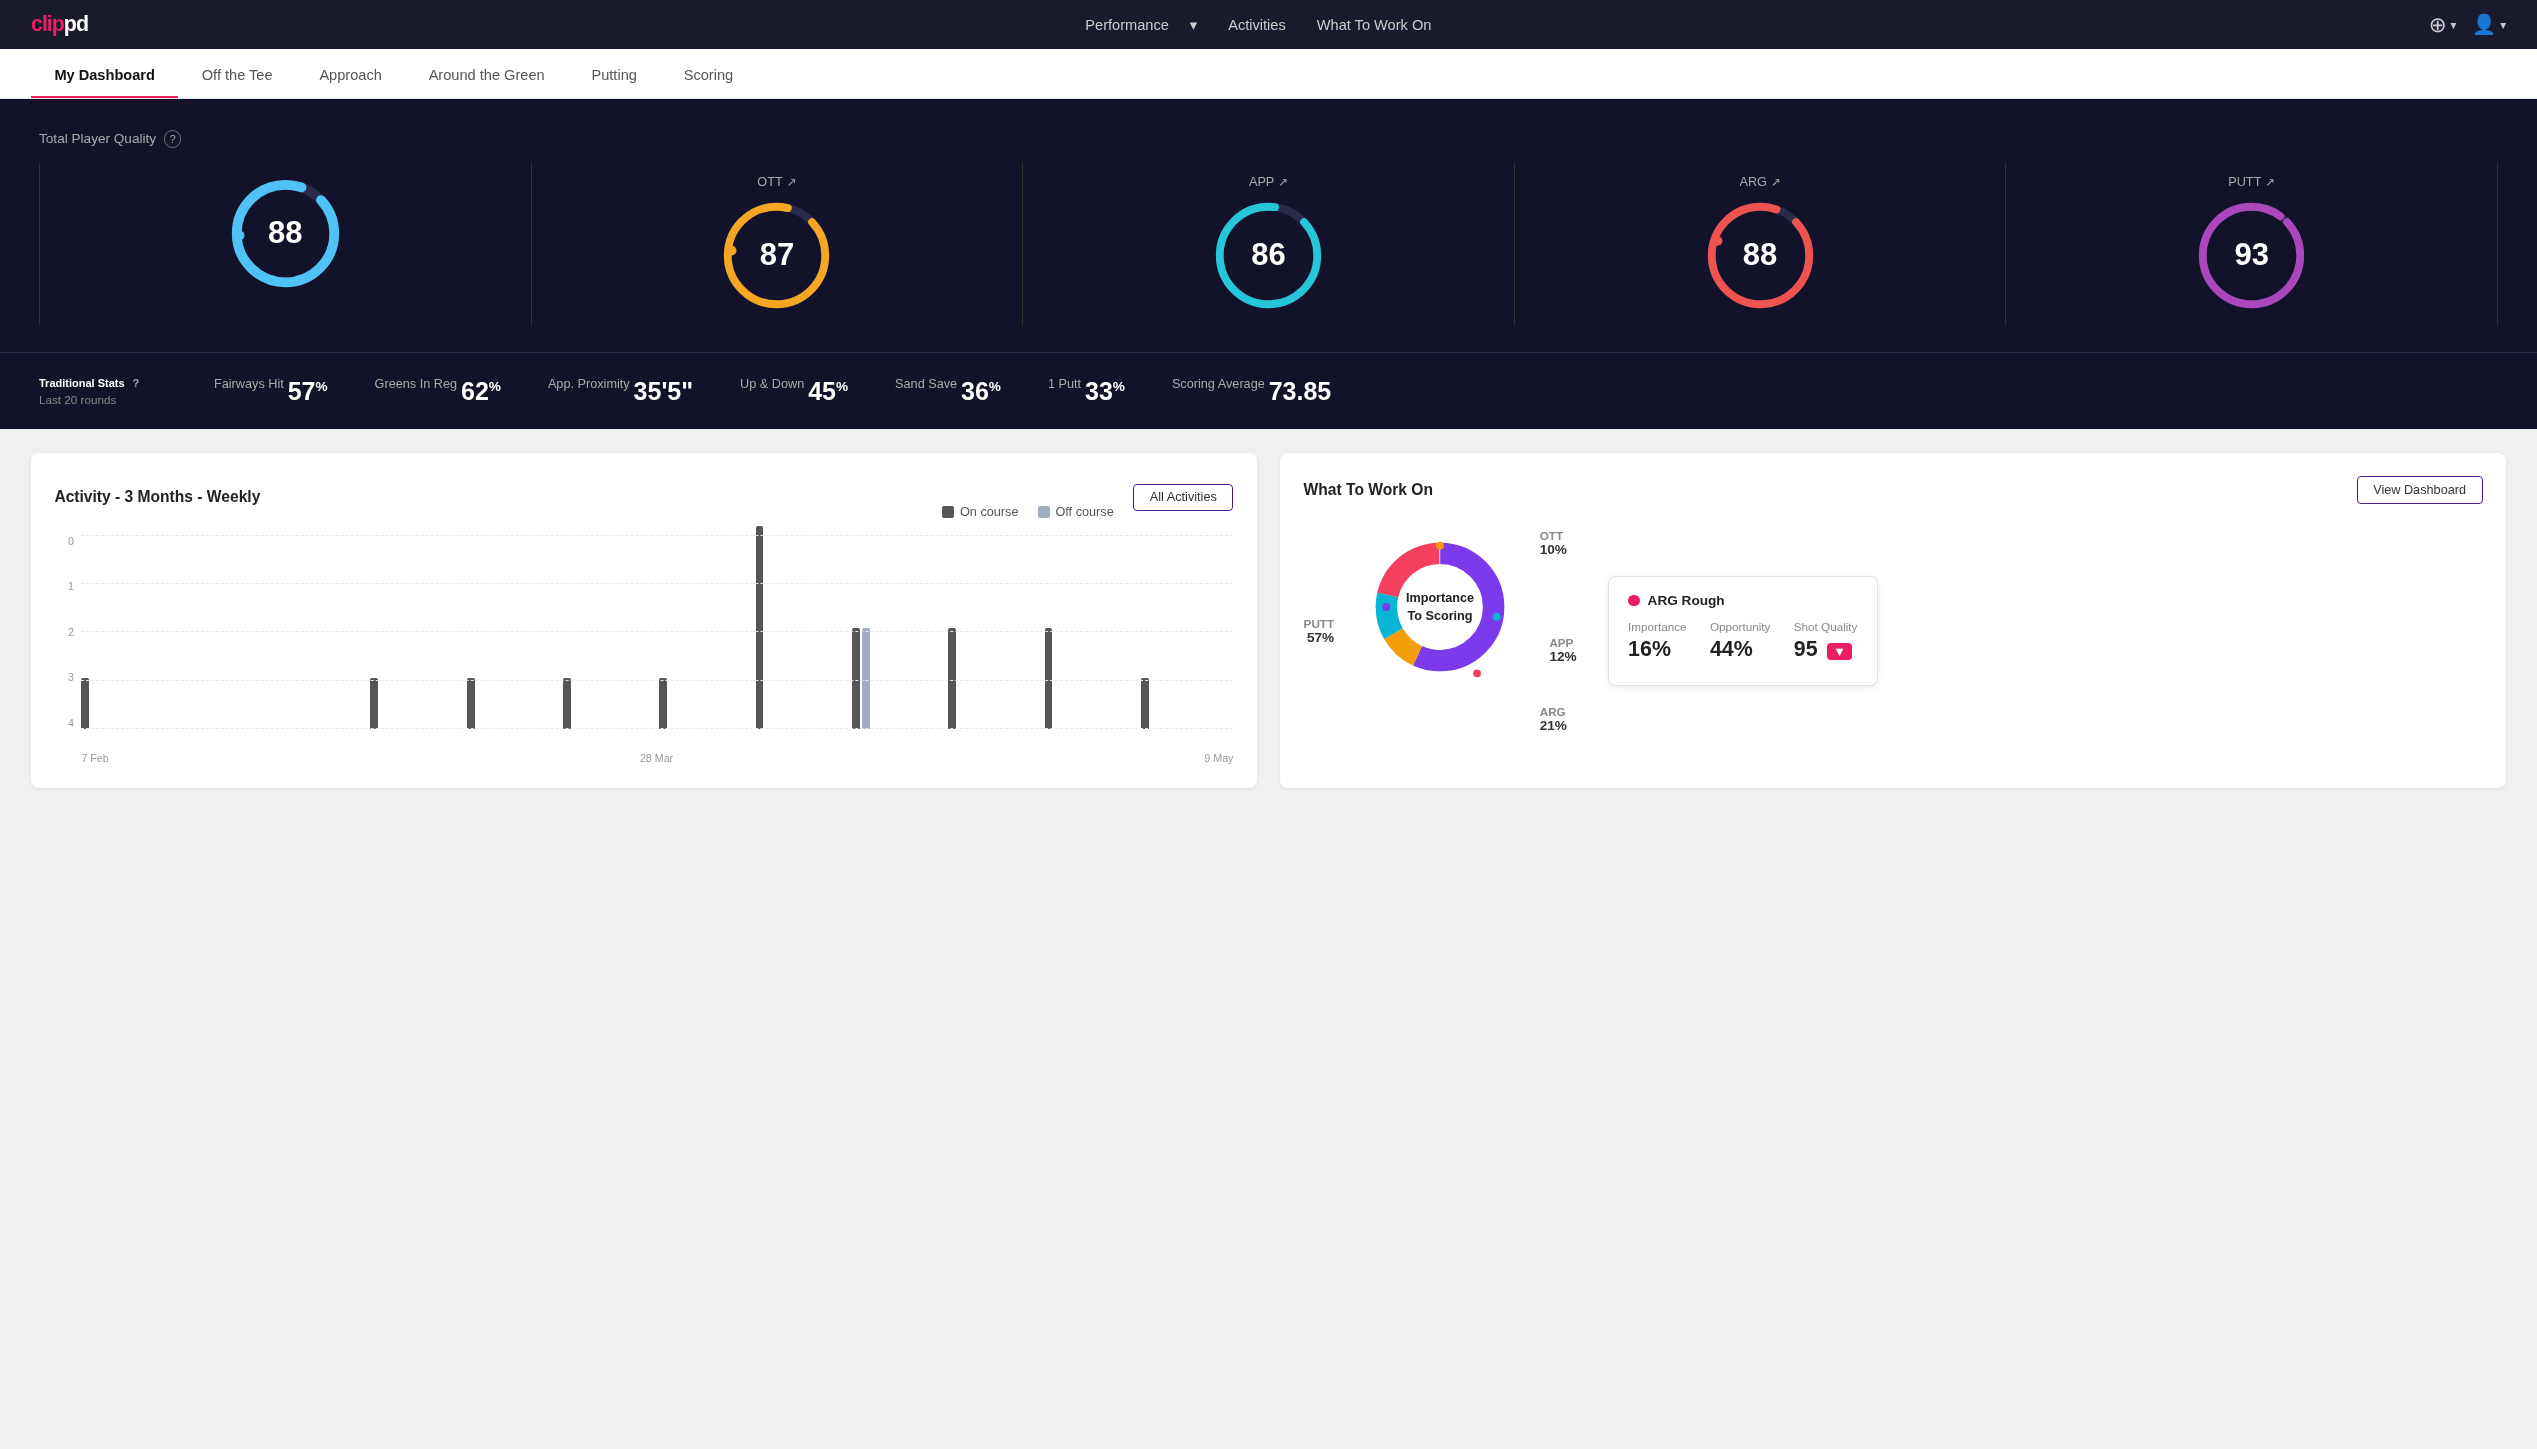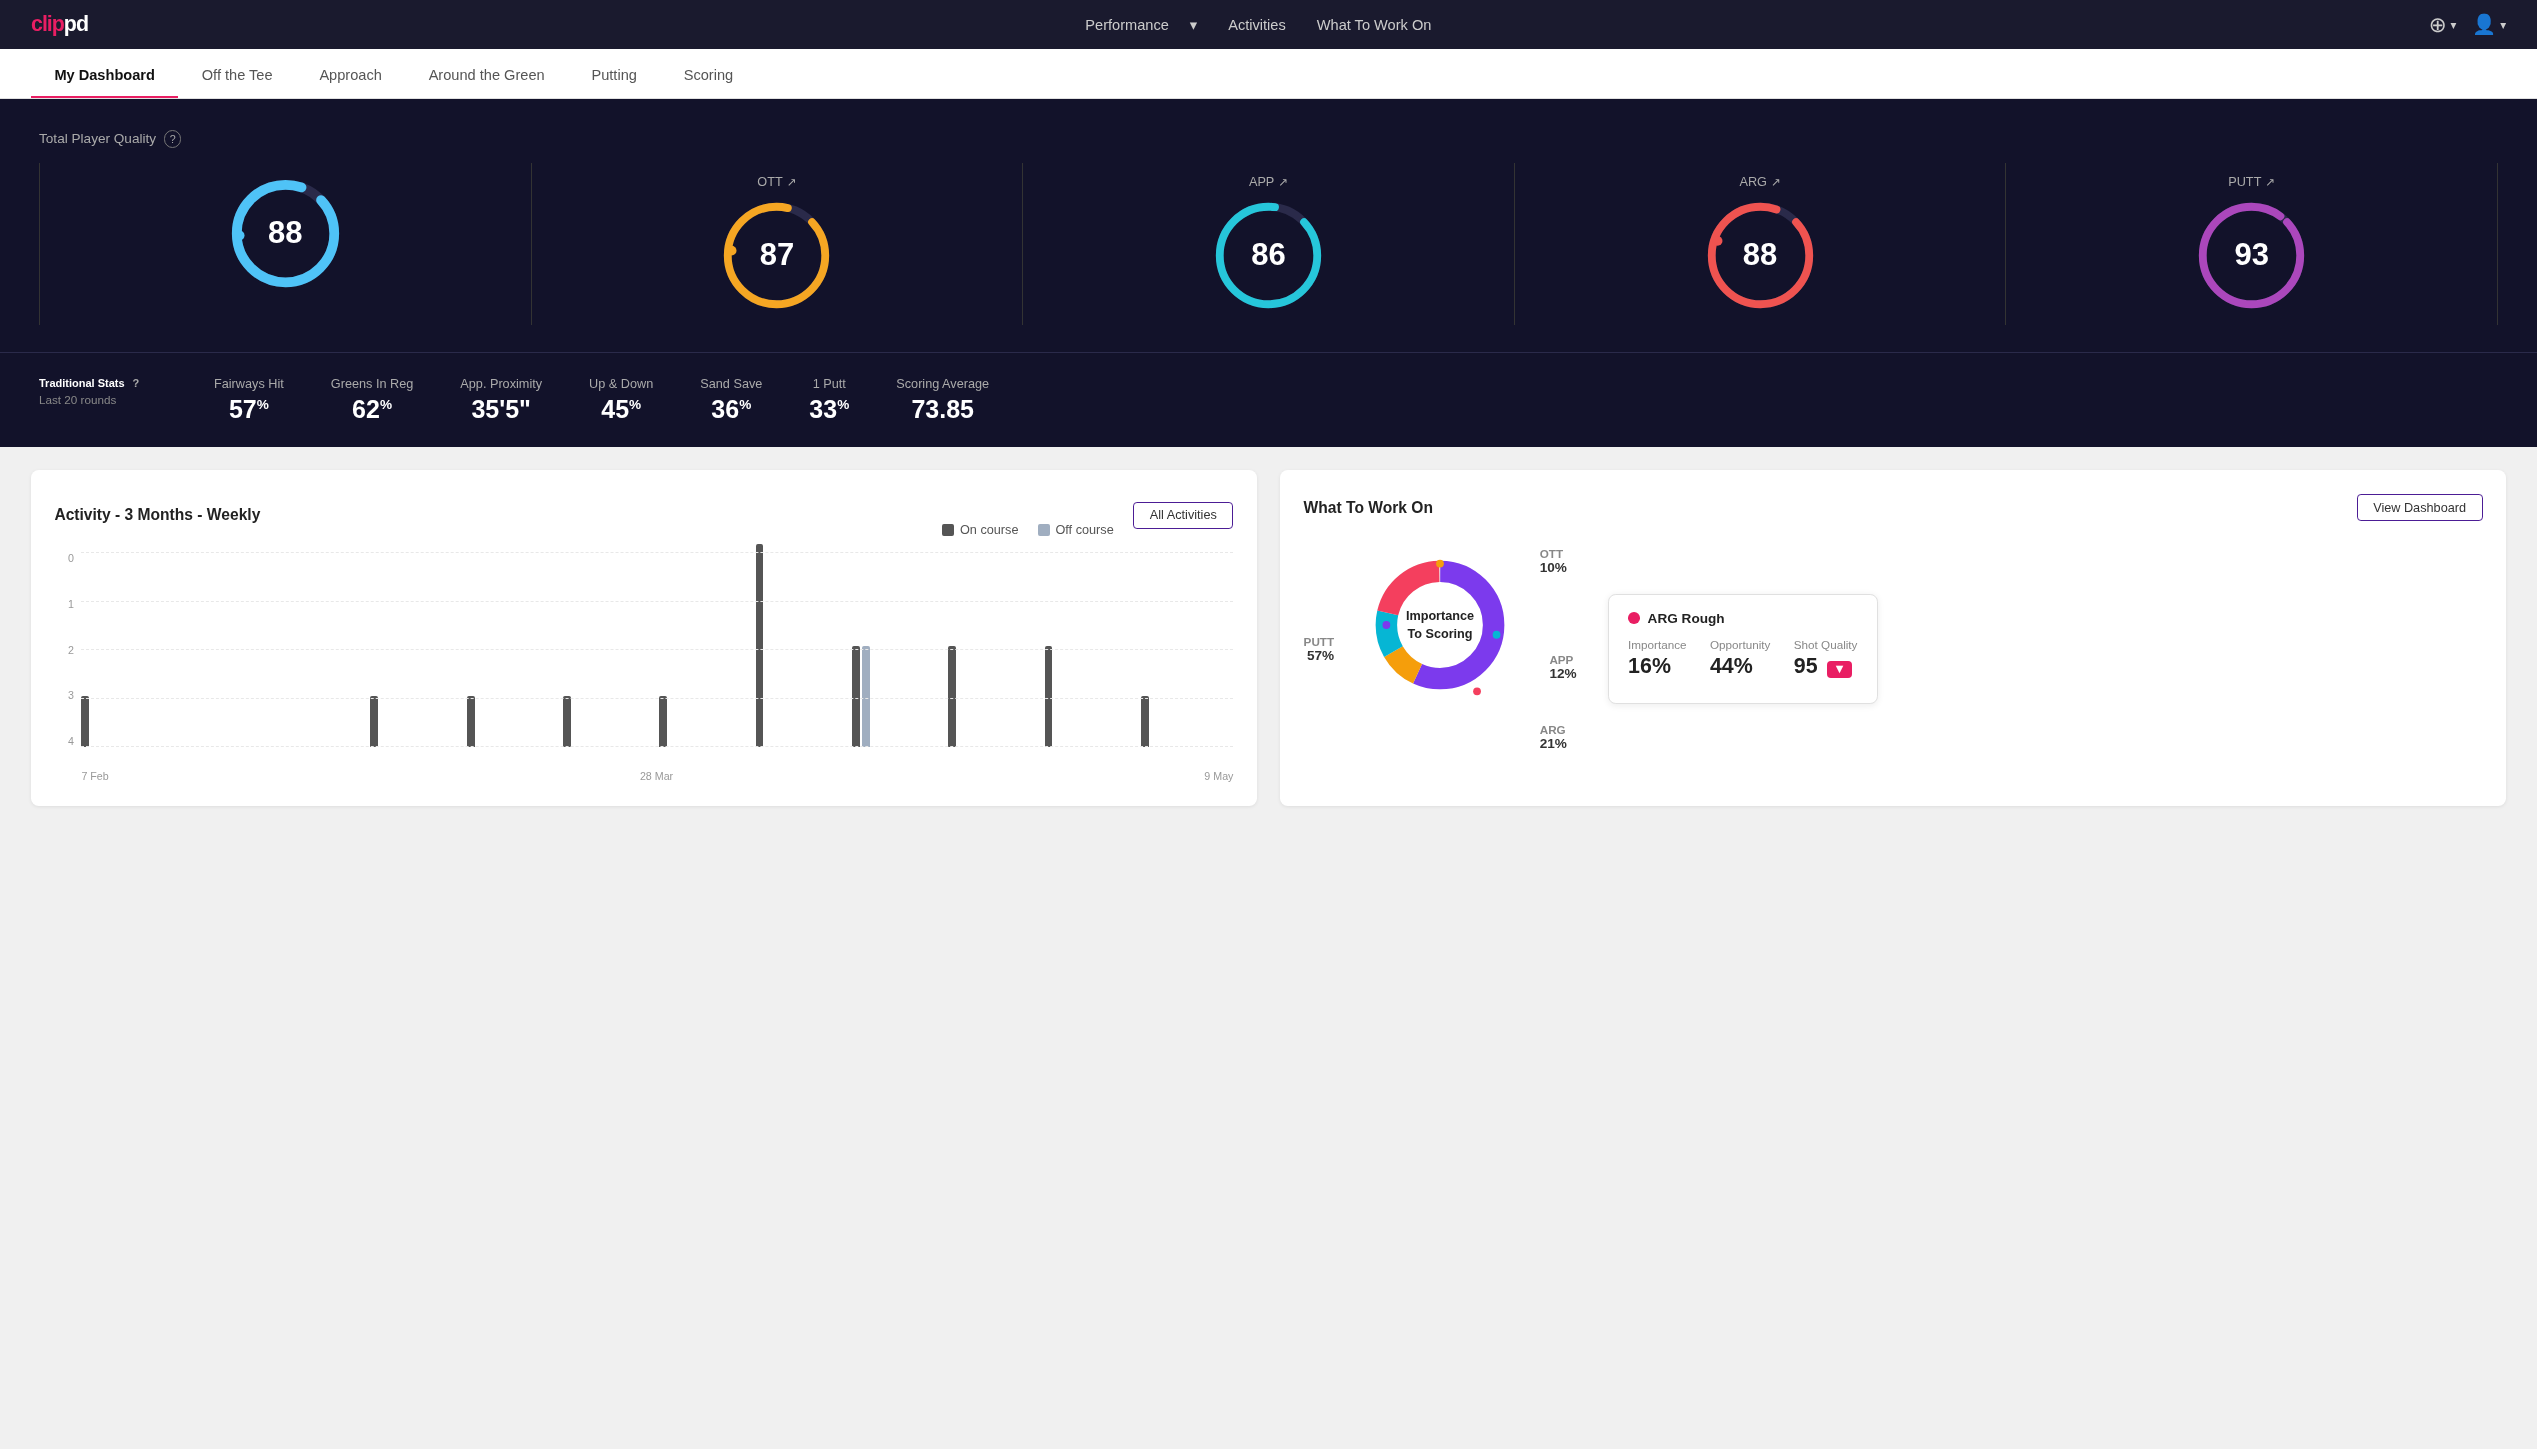--- a/index.html
+++ b/index.html
@@ -80,21 +80,21 @@
     .stats-bar {
       background: #12122a;
       border-top: 1px solid #2a2a4a;
       padding: 23.4px 39px;
       display: flex; align-items: flex-start; gap: 0;
     }
     .stats-label-section { min-width: 175px; }
     .stats-label-title { font-size: 11px; font-weight: 700; color: #fff; display: flex; align-items: center; gap: 7.8px; }
     .stats-label-sub { font-size: 11.7px; color: #888; margin-top: 3.9px; }
     .stats-items { display: flex; gap: 47px; flex: 1; }
-    .stat-item { display: flex; flex-direction: column; gap: 3.9px; text-align: center; }
+    .stat-item { display: flex; gap: 3.9px; }
     .stat-name { font-size: 12.7px; color: #aaa; }
     .stat-value { font-size: 25px; font-weight: 700; color: #fff; }
     .stat-value sup { font-size: 13.6px; }
 
     
     .bottom-panels {
       background: #f0f0f0;
       padding: 23.4px 31px;
       display: flex;
       gap: 23.4px;

